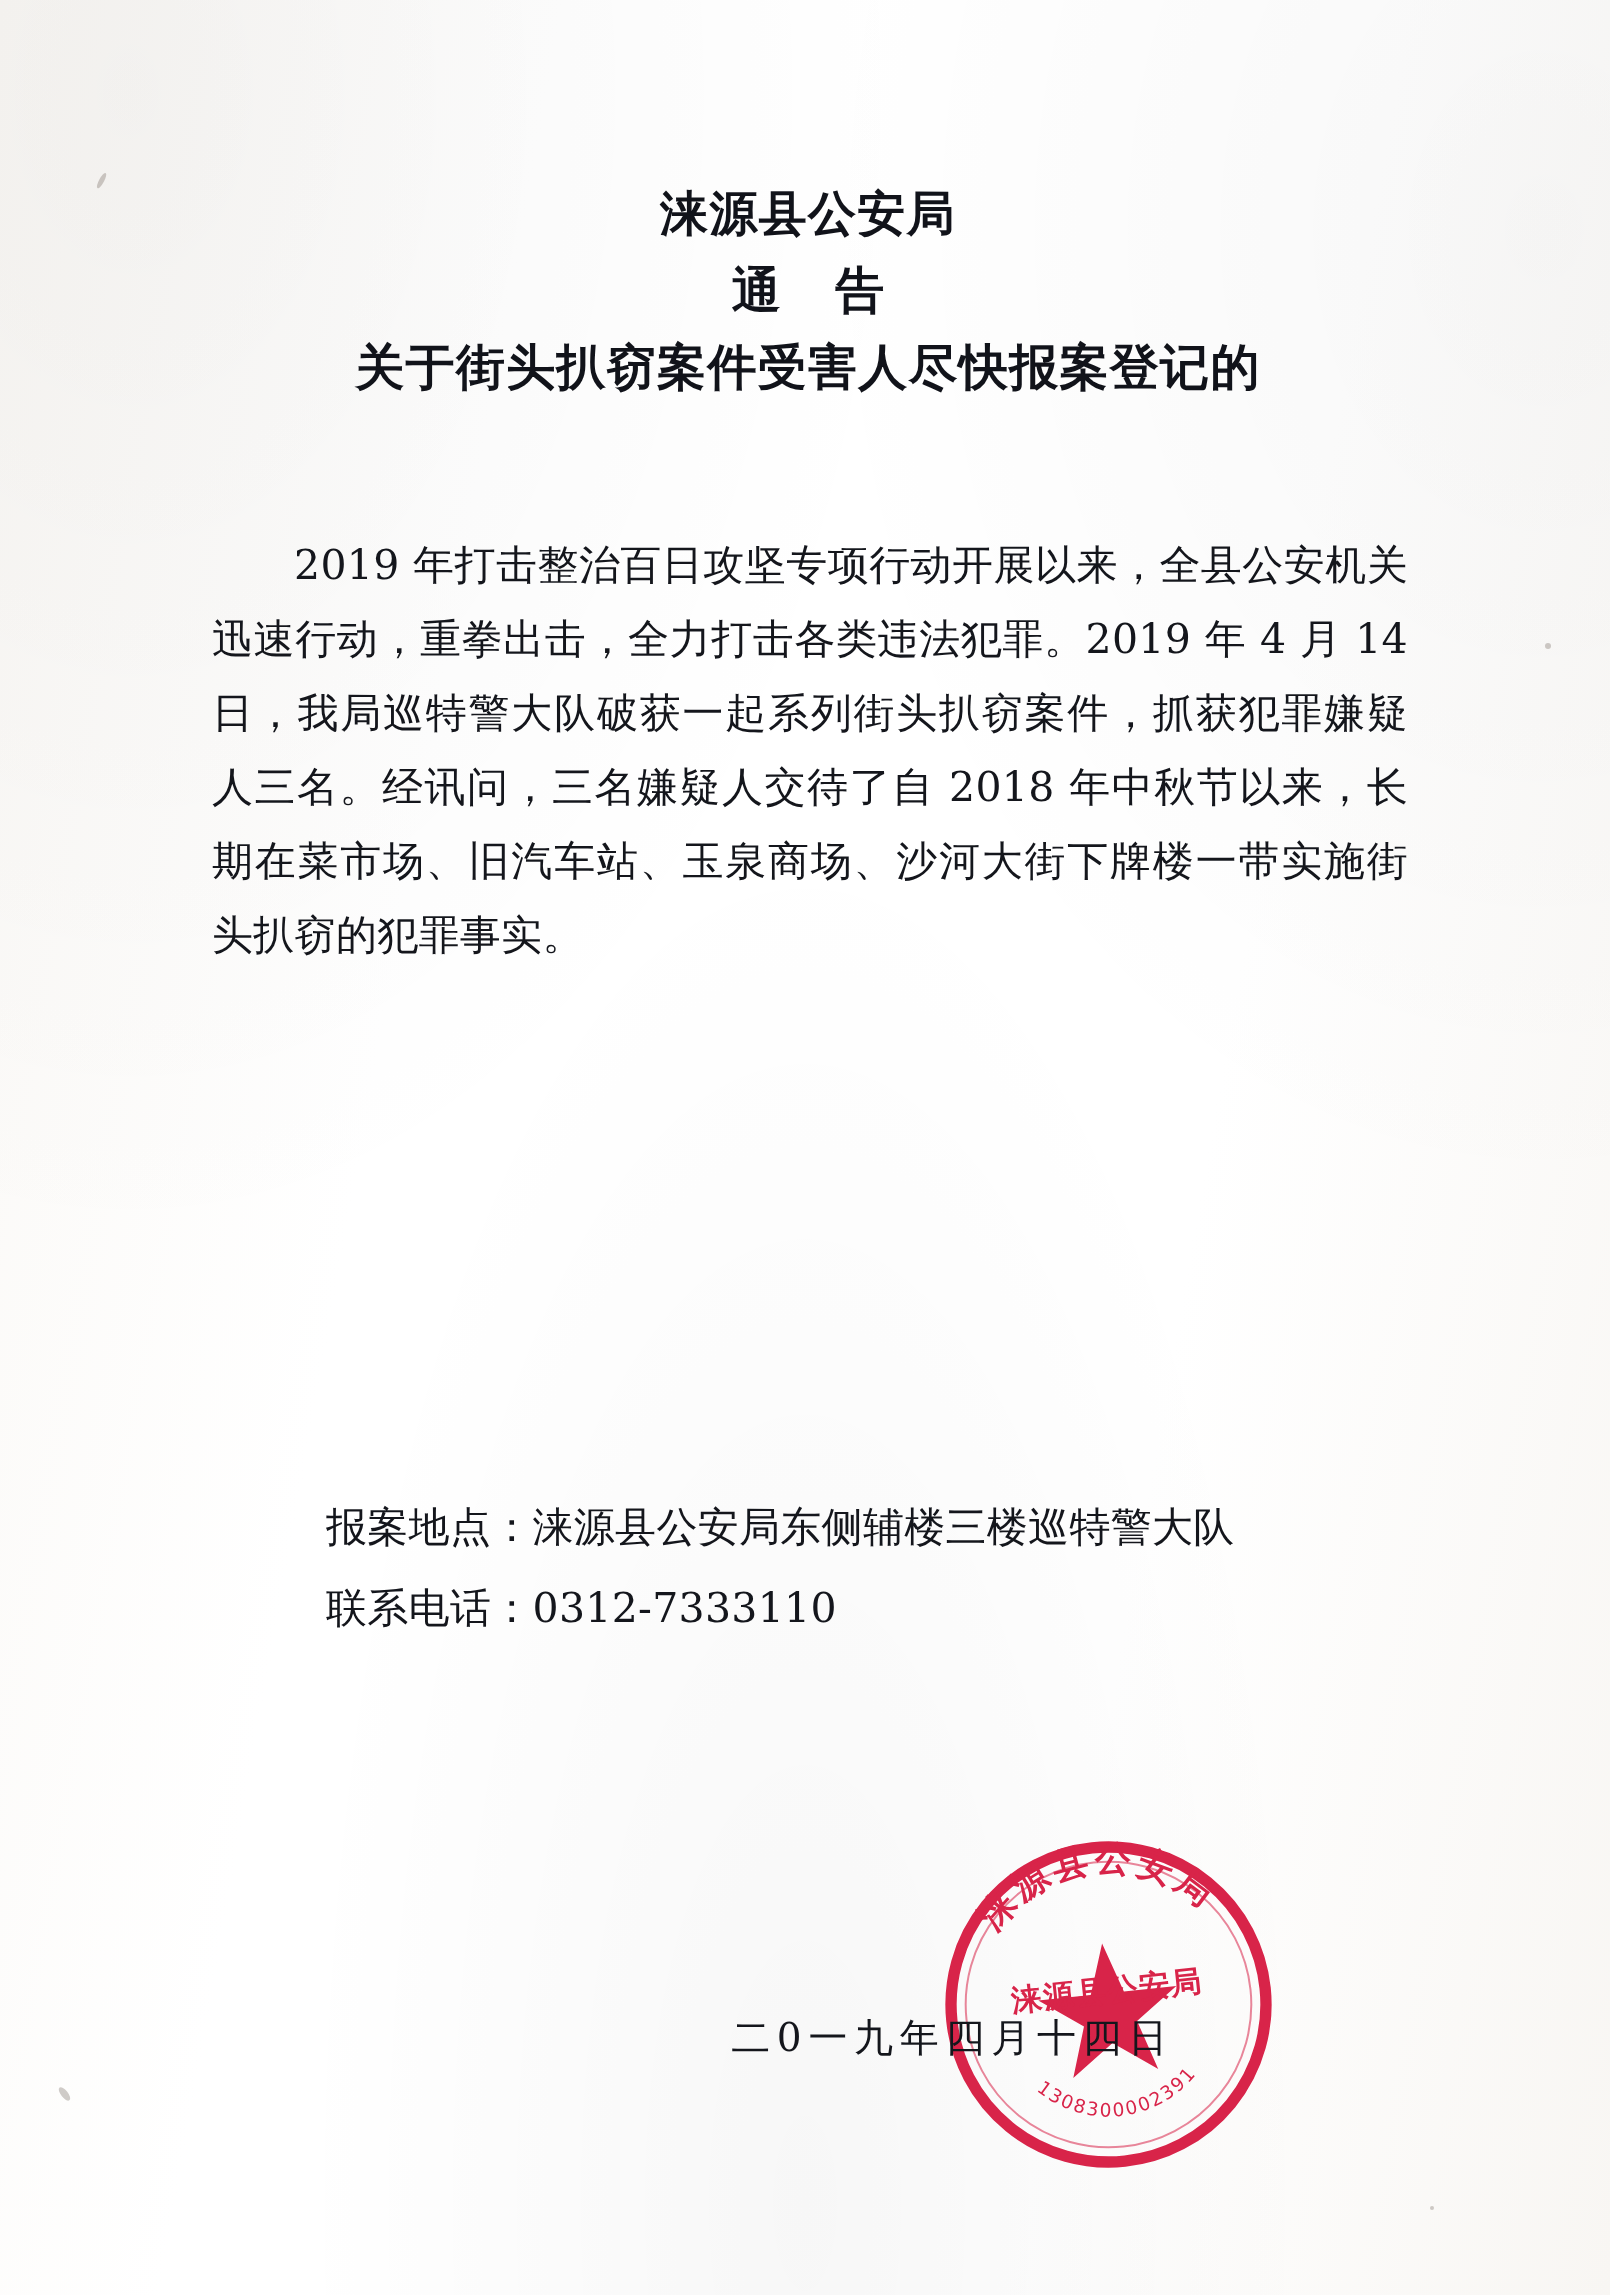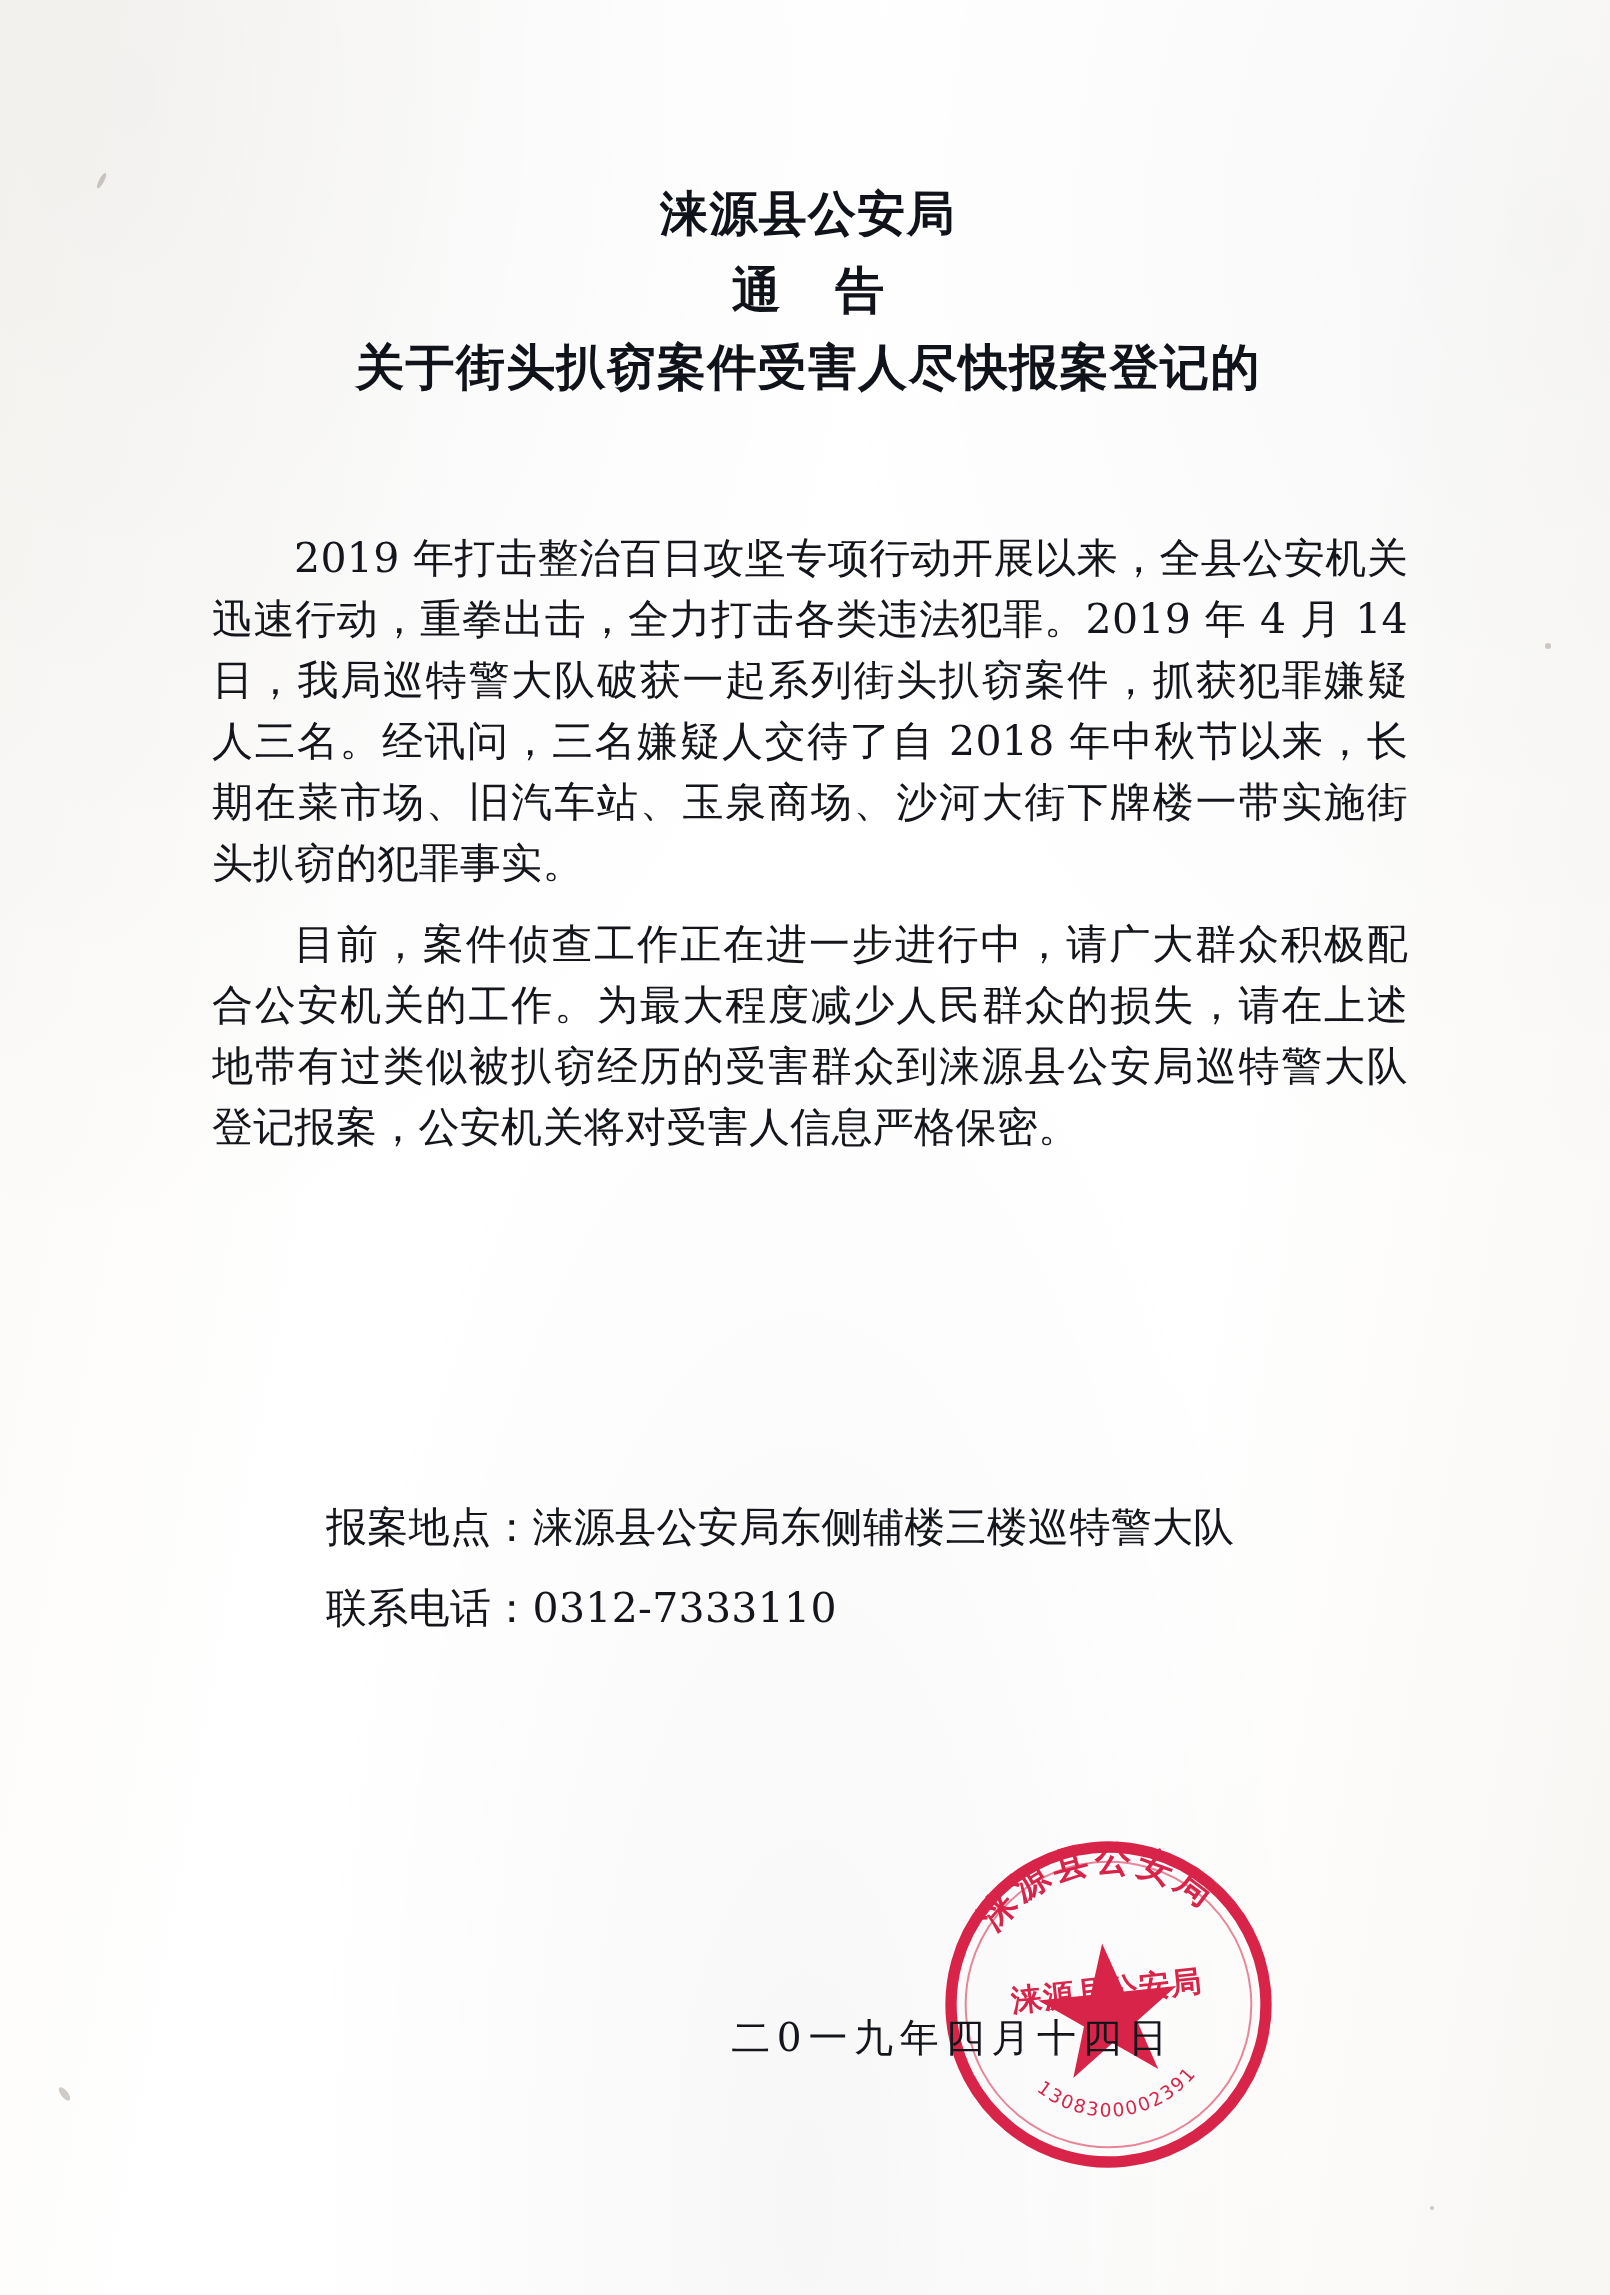--- a/index.html
+++ b/index.html
@@ -62,21 +62,21 @@
   
   .body-block {
     position: absolute;
     left: 212px;
     top: 528px;
     width: 1196px;
     color: #14161c;
   }
   .para {
     font-size: 41px;
-    line-height: 61px;
+    line-height: 74px;
     text-indent: 82px;
     text-align: justify;
     text-justify: inter-ideograph;
     margin: 0 0 5.3px 0;
     letter-spacing: 0.3px;
   }
   .para.p2 { margin-top: 20px; }
 
   .info-line {
     font-size: 41px;
@@ -156,21 +156,20 @@
   <div class="speck" style="left:1430px;top:2206px;width:4px;height:4px;"></div>
 
   <div class="title-block">
     <div class="title-line l1">涞源县公安局</div>
     <div class="title-line l3">通 告</div>
     <div class="title-line l2">关于街头扒窃案件受害人尽快报案登记的</div>
   </div>
 
   <div class="body-block">
     <p class="para p1">2019 年打击整治百日攻坚专项行动开展以来，全县公安机关迅速行动，重拳出击，全力打击各类违法犯罪。2019 年 4 月 14 日，我局巡特警大队破获一起系列街头扒窃案件，抓获犯罪嫌疑人三名。经讯问，三名嫌疑人交待了自 2018 年中秋节以来，长期在菜市场、旧汽车站、玉泉商场、沙河大街下牌楼一带实施街头扒窃的犯罪事实。</p>
-    <p class="para p2">目前，案件侦查工作正在进一步进行中，请广大群众积极配合公安机关的工作。为最大程度减少人民群众的损失，请在上述地带有过类似被扒窃经历的受害群众到涞源县公安局巡特警大队登记报案，公安机关将对受害人信息严格保密。</p>
   </div>
 
   <div class="info-block">
     <p class="info-line">报案地点：涞源县公安局东侧辅楼三楼巡特警大队</p>
     <p class="info-line">联系电话：0312-7333110</p>
   </div>
 
   <div class="seal">
     <svg viewBox="0 0 520 520" xmlns="http://www.w3.org/2000/svg">
       <defs>

